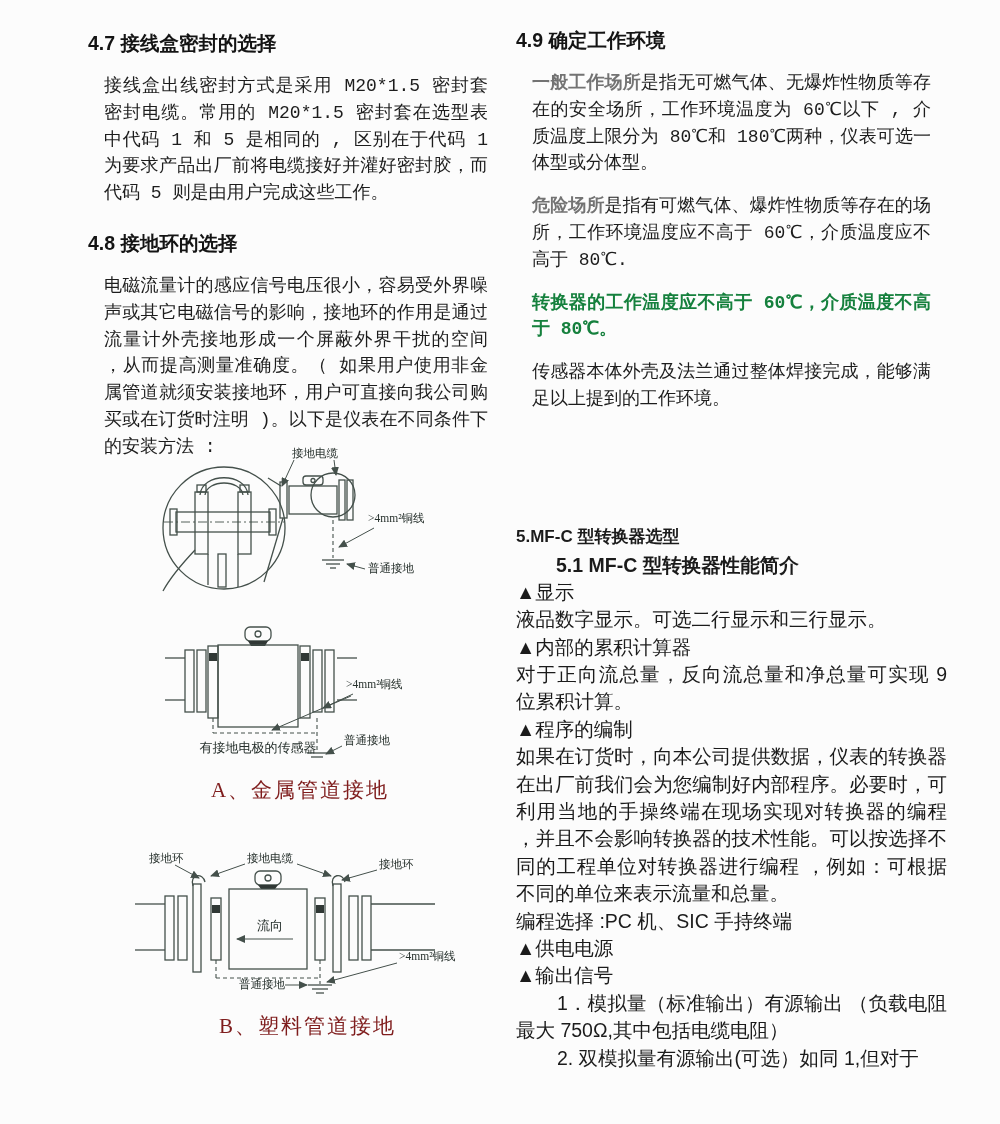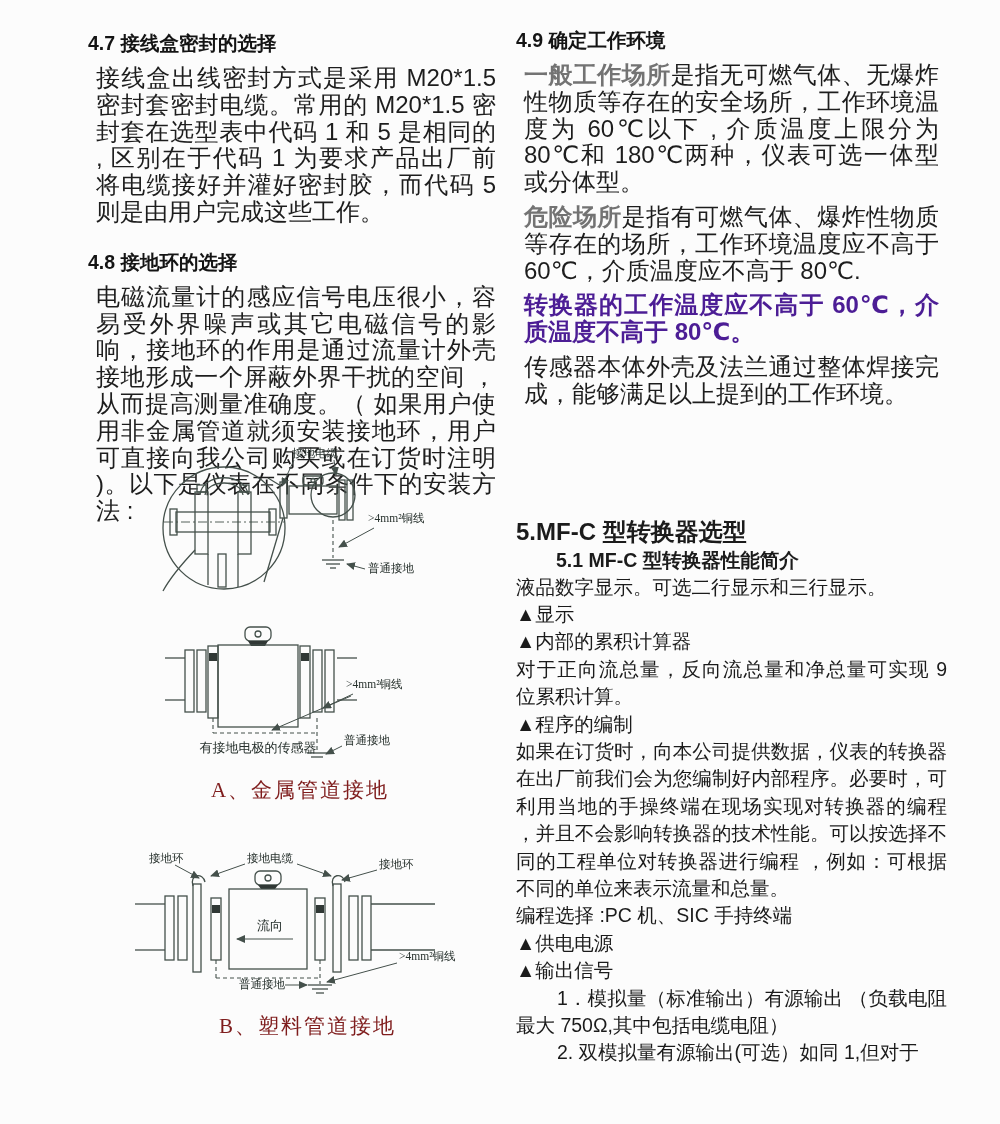--- a/index.html
+++ b/index.html
@@ -5,26 +5,26 @@
   html,body{margin:0;padding:0;}
   body{
     width:1000px;height:1124px;background:#fcfcfc;position:relative;
     font-family:"Liberation Sans","DejaVu Sans",sans-serif;color:#1b1b1b;
     overflow:hidden;
   }
   .col{position:absolute;}
   .col-left{left:88px;top:30px;width:416px;}
   .col-right{left:516px;top:27px;width:431px;}
   .sec-title{font-size:19.5px;font-weight:700;line-height:27px;margin:0;color:#141414;}
-  .para{font-size:24px;line-height:26.8px;margin:8px;text-align:justify;color:#1d1d1d;}
+  .para{font-size:18px;line-height:26.8px;margin:16px;text-align:justify;color:#1d1d1d;font-family:Liberation Mono, monospace;}
   .mt{margin-top:23px;}
   .lead-bold{font-weight:700;color:#737373;}
-  .bold-para{font-weight:700;color:#4c1d95;}
+  .bold-para{font-weight:700;color:#15803d;}
   .s5-block{margin-top:110px;}
-  .s5-title{font-size:24px;font-weight:700;line-height:28px;margin:0;}
+  .s5-title{font-size:17px;font-weight:700;line-height:28px;margin:0;}
   .s5-sub{font-size:19.5px;font-weight:700;line-height:28px;margin:0;padding-left:40px;}
   .s5-line{font-size:19.5px;line-height:27.4px;margin:0;text-align:justify;}
   .indent{text-indent:2.1em;}
   
   .fig{position:absolute;text-align:center;}
   .fig svg{display:block;}
   .fig-caption{
     font-family:"Liberation Serif","DejaVu Serif",serif;
     font-size:21px;letter-spacing:2px;color:#7f1d1d;margin-top:10px;
   }
@@ -202,22 +202,22 @@
 <div class="col col-right">
   <h3 class="sec-title">4.9 确定工作环境</h3>
   <p class="para"><span class="lead-bold">一般工作场所</span><span>是指无可燃气体、无爆炸性物质等存在的安全场所，工作环境温度为 60℃以下 , 介质温度上限分为 80℃和 180℃两种，仪表可选一体型或分体型。</span></p>
   <p class="para"><span class="lead-bold">危险场所</span><span>是指有可燃气体、爆炸性物质等存在的场所，工作环境温度应不高于 60℃，介质温度应不高于 80℃.</span></p>
   <p class="para bold-para">转换器的工作温度应不高于 60℃，介质温度不高于 80℃。</p>
   <p class="para">传感器本体外壳及法兰通过整体焊接完成，能够满足以上提到的工作环境。</p>
 
   <div class="s5-block">
     <h3 class="s5-title">5.MF-C 型转换器选型</h3>
     <h3 class="s5-sub">5.1 MF-C 型转换器性能简介</h3>
+    <p class="s5-line">▲显示</p>
     <p class="s5-line">液品数字显示。可选二行显示和三行显示。</p>
-    <p class="s5-line">▲显示</p>
     <p class="s5-line">▲内部的累积计算器</p>
     <p class="s5-line">对于正向流总量，反向流总量和净总量可实现 9 位累积计算。</p>
     <p class="s5-line">▲程序的编制</p>
     <p class="s5-line">如果在订货时，向本公司提供数据，仪表的转换器在出厂前我们会为您编制好内部程序。必要时，可利用当地的手操终端在现场实现对转换器的编程 ，并且不会影响转换器的技术性能。可以按选择不同的工程单位对转换器进行编程 ，例如：可根据不同的单位来表示流量和总量。</p>
     <p class="s5-line">编程选择 :PC 机、SIC 手持终端</p>
     <p class="s5-line">▲供电电源</p>
     <p class="s5-line">▲输出信号</p>
     <p class="s5-line indent">1．模拟量（标准输出）有源输出 （负载电阻最大 750Ω,其中包括电缆电阻）</p>
     <p class="s5-line indent">2. 双模拟量有源输出(可选）如同 1,但对于</p>
   </div>

